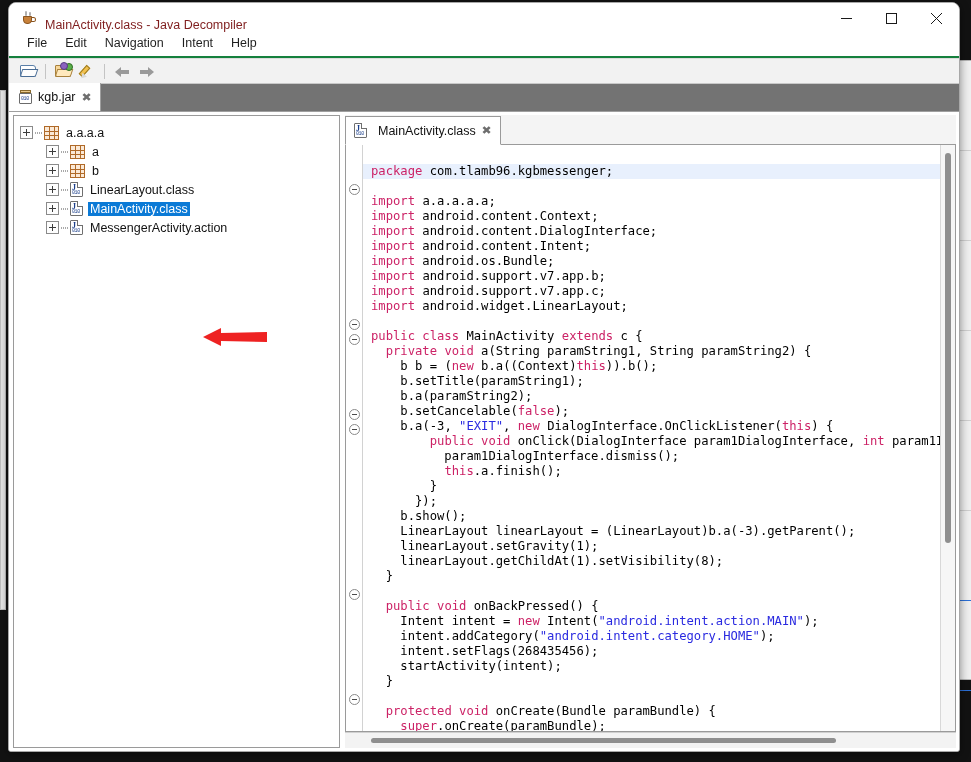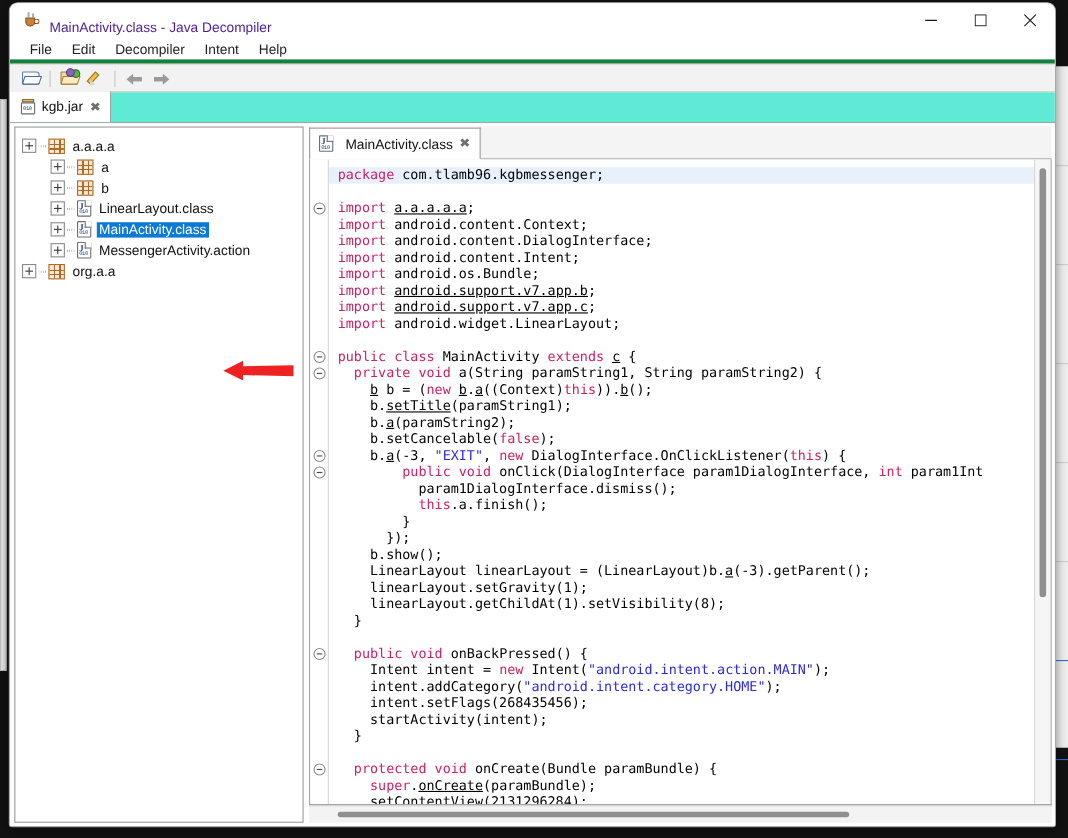--- a/index.html
+++ b/index.html
@@ -74,21 +74,21 @@
   }
   .cup-steam {
     position: absolute; left: 4px; top: 0px;
     width: 2px; height: 5px;
     background: #b0b0b0;
     border-radius: 1px;
   }
   .cup-steam.s2 { left: 8px; top: 1px; height: 4px; }
   #window-title {
     font-size: 12.5px;
-    color: #4c1d95;
+    color: #7f1d1d;
     white-space: nowrap;
     margin-top: 12px;
   }
   #window-controls {
     margin-left: auto;
     display: flex;
     height: 31px;
     flex: none;
   }
   .win-btn {
@@ -100,24 +100,24 @@
     border: none;
     font-family: "Liberation Sans", sans-serif;
   }
   .win-btn svg { display: block; }
 
   
   #menubar {
     height: 24px;
     background: #ffffff;
     display: flex;
-    align-items: flex-end;
+    align-items: flex-start;
     padding-left: 9px;
     flex: none;
-    border-bottom: 4px solid #15803d;
+    border-bottom: 2px solid #15803d;
   }
   .menu-item {
     font-size: 12.5px;
     color: #1f1f1f;
     padding: 2px 9px;
     cursor: default;
     white-space: nowrap;
   }
 
   
@@ -205,21 +205,21 @@
   }
   .arrow-nav.right .stem { left: 1px; }
   .arrow-nav.right .head {
     left: 9px; border-right: none;
     border-left: 6px solid #9a9a9a;
   }
 
   
   #jar-tabstrip {
     height: 28px;
-    background: #5eead4;
+    background: #737373;
     display: flex;
     align-items: flex-end;
     flex: none;
     border-bottom: 1px solid #9f9f9f;
   }
   #jar-tab {
     height: 28px;
     background: #ffffff;
     display: flex;
     align-items: center;
@@ -258,21 +258,21 @@
   #body {
     flex: 1;
     display: flex;
     background: #ffffff;
     padding: 3px 3px 3px 4px;
     gap: 5px;
     min-height: 0;
   }
 
   #tree-panel {
-    width: 263px;
+    width: 327px;
     background: #ffffff;
     border: 1px solid #9a9a9a;
     overflow: hidden;
     position: relative;
     flex: none;
   }
   #tree {
     padding: 7px 0 0 6px;
     font-size: 12.5px;
     color: #111;
@@ -425,26 +425,27 @@
     position: relative;
     background: #ffffff;
   }
   #code {
     font-family: "DejaVu Sans Mono", "Liberation Mono", monospace;
     font-size: 12.2px;
     line-height: 15px;
     padding: 7px 0 0 8px;
     white-space: pre;
     color: #000000;
+    margin-top: 12px;
   }
   .cl { display: block; height: 15px; }
   .cl.hl { background: #e8f0fd; margin-left: -8px; padding-left: 8px; }
   .kw { color: #cc2266; }
   .str { color: #2a2ae0; }
-  .und { text-decoration: underline; }
+  .und { }
 
   
   #code-vscroll {
     width: 15px; flex: none;
     background: #f6f6f6;
     border-left: 1px solid #d8d8d8;
     position: relative;
   }
   #code-vthumb {
     position: absolute;
@@ -512,21 +513,21 @@
             <line x1="0" y1="0" x2="11" y2="11" stroke="#1a1a1a" stroke-width="1"></line>
             <line x1="11" y1="0" x2="0" y2="11" stroke="#1a1a1a" stroke-width="1"></line>
           </svg>
       </div>
     </div>
   </div>
 
   <div id="menubar">
     <div class="menu-item">File</div>
     <div class="menu-item">Edit</div>
-    <div class="menu-item">Decompiler</div>
+    <div class="menu-item">Navigation</div>
     <div class="menu-item">Intent</div>
     <div class="menu-item">Help</div>
   </div>
 
   <div id="toolbar">
     <div class="tb-btn">
       <div class="folder">
         <div class="back"></div>
         <div class="front"></div>
       </div>
@@ -629,26 +630,20 @@
           <span class="indent" style="width:26px"></span>
           <span class="expander plus"></span>
           <span class="dots"></span>
           <span class="class-icon">
             <span class="jsym">J</span>
             <span class="bin">010</span>
           </span>
           <span class="tlabel">MessengerActivity.action</span>
         </div>
 
-        <div class="tnode">
-          <span class="expander plus"></span>
-          <span class="dots"></span>
-          <span class="pkg-icon"></span>
-          <span class="tlabel">org.a.a</span>
-        </div>
 
       </div>
 
       <svg id="red-arrow" viewBox="0 0 64 22">
         <polygon points="0,11 18,2 18,7 64,6 64,16 18,15 18,20" fill="#ee2222"></polygon>
       </svg>
     </div>
 
     <div id="editor-panel">
 

